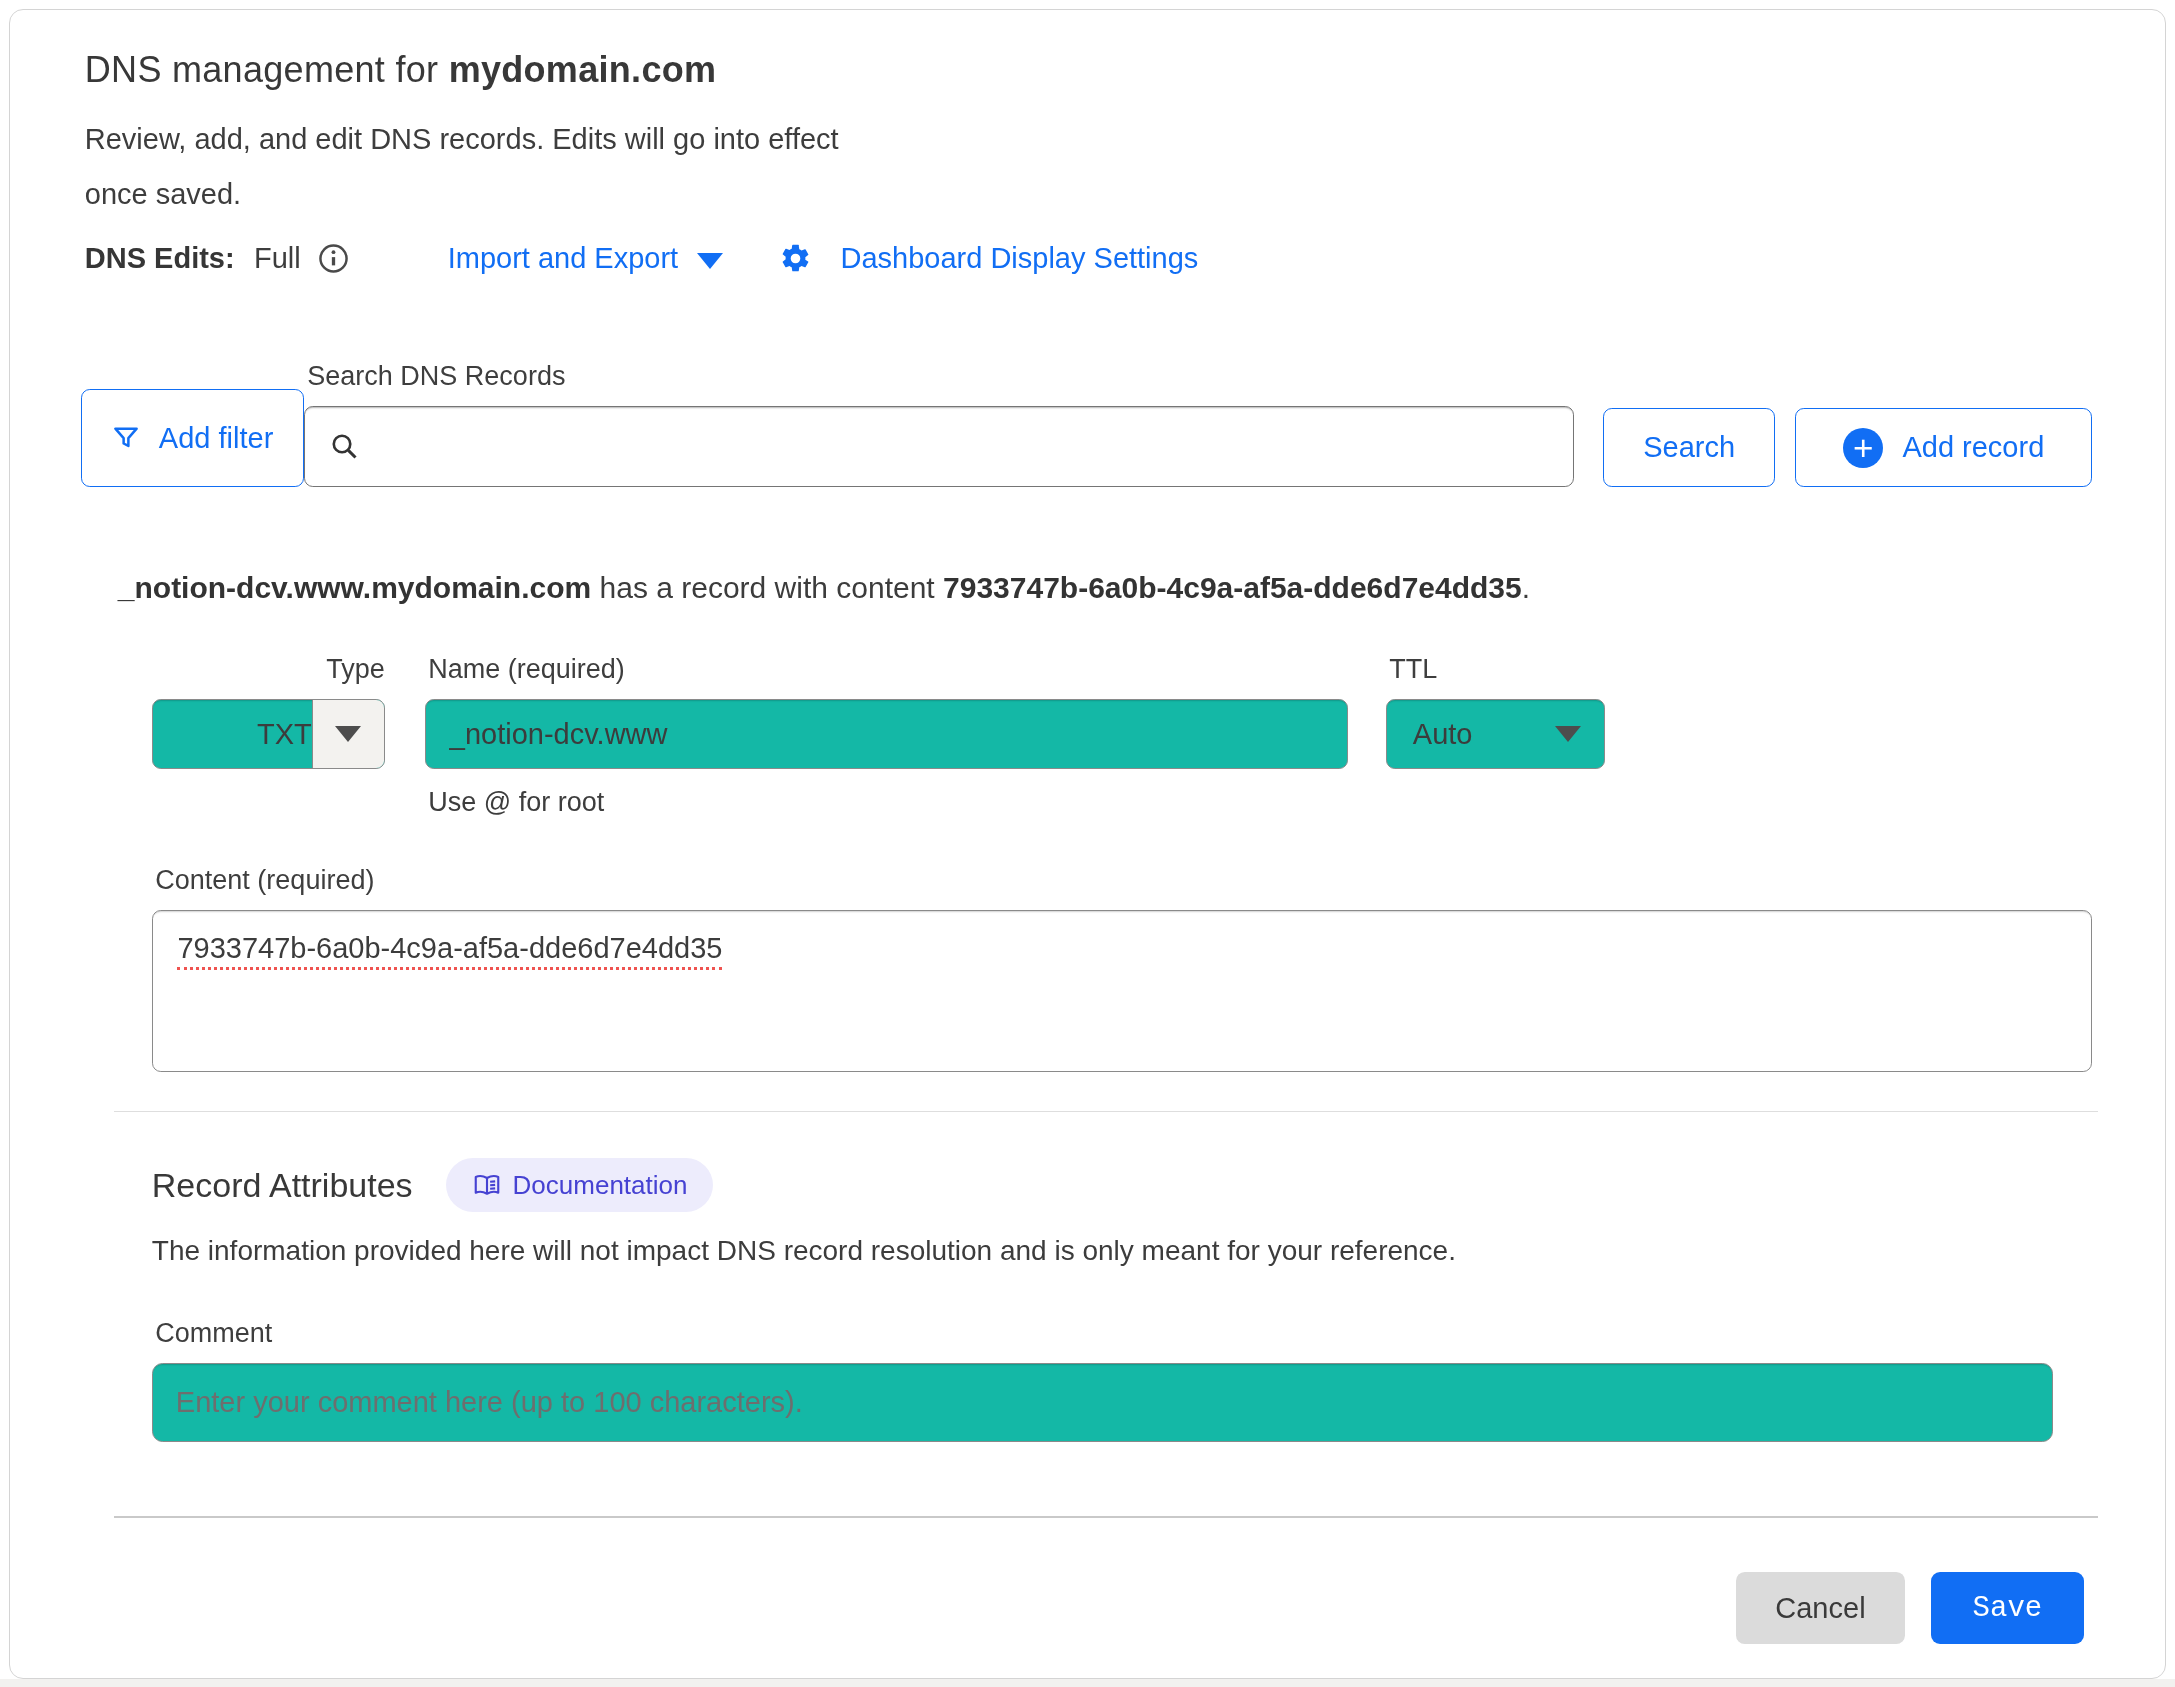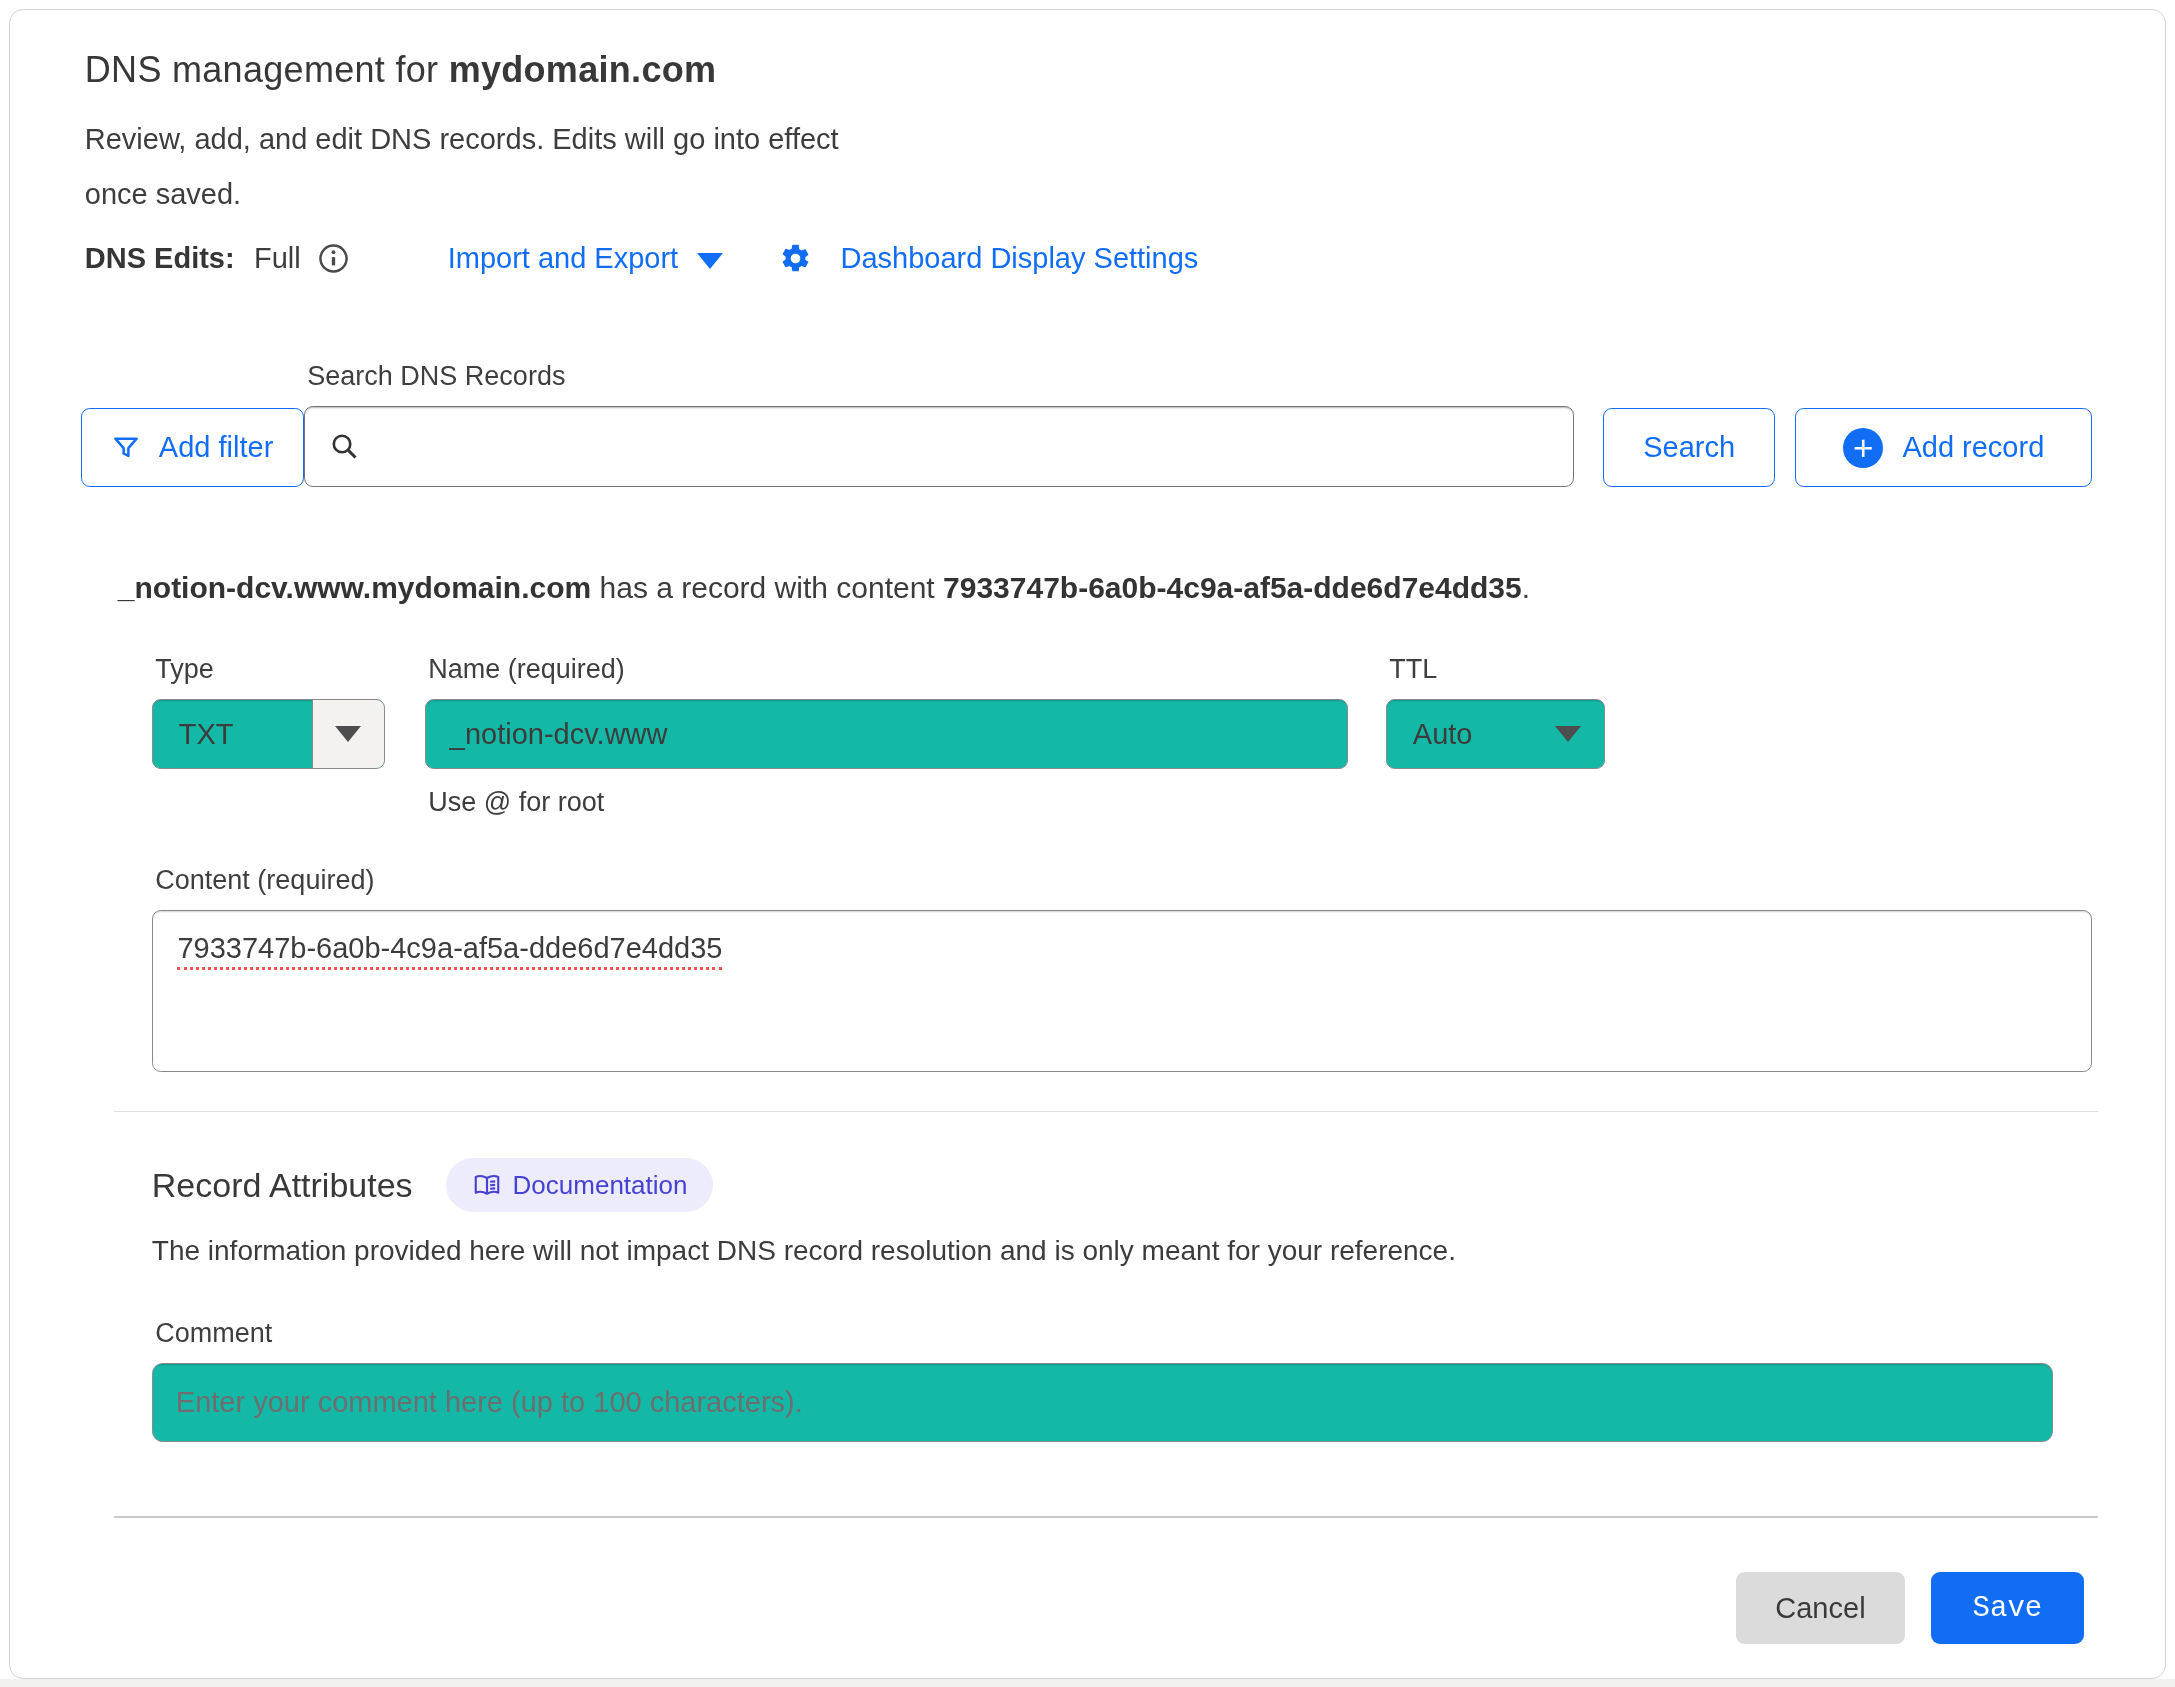--- a/index.html
+++ b/index.html
@@ -44,21 +44,21 @@
   }
   .dash-link { margin-left: 56px; gap: 28px; }
 
   
   .toolbar { margin: 86px 73px 0 71px; display: flex; align-items: flex-end; }
   .btn {
     display: inline-flex; align-items: center; justify-content: center;
     border-radius: 8.8px; font-size: 29px; cursor: pointer;
     font-family: inherit; background: #fff; border: 1.8px solid var(--accent); color: var(--accent);
   }
-  .add-filter-btn { width: 223px; height: 79px; gap: 17.6px; }
+  .add-filter-btn { width: 223px; height: 98px; gap: 17.6px; }
   .search-col { flex: 1; }
   .search-label { font-size: 27px; color: #3e3e3e; margin: 0 0 14px 3.5px; }
   .search-box {
     height: 81px; border: 1.8px solid #757575; border-radius: 8.8px;
     display: flex; align-items: center; padding-left: 23px; gap: 16px; background: #fff;
     box-shadow: inset 0 2.6px 1.8px -1.8px rgba(0,0,0,.35);
   }
   .search-box input {
     flex: 1; border: none; outline: none; font-size: 29px; height: 70px;
     font-family: inherit; color: #3c3c3c; background: transparent; padding-right: 17.6px;
@@ -88,21 +88,21 @@
   .sel .sel-value { flex: 1; padding-left: 26px; }
   .sel-arrow-seg {
     width: 72px; align-self: stretch; background: #f3f2ef; border-left: 1.8px solid #8a8a8a;
     display: flex; align-items: center; justify-content: center;
   }
   .sel-tri {
     width: 0; height: 0;
     border-left: 13px solid transparent; border-right: 13px solid transparent;
     border-top: 16px solid #4d4d4d;
   }
-  .field-type { width: 233px; }
+  .field-type { width: 233px; text-align: right; }
   .field-name { width: 923px; margin-left: 40px; }
   .field-ttl { width: 219px; margin-left: 38px; }
   .ttl-pad { padding-right: 23px; }
   .text-input { width: 100%; padding: 0 23px; font-family: inherit; outline: none; }
   .helper-text { margin: 17.6px 0 0 3.5px; font-size: 27px; color: #3d3d3d; }
 
   .content-field { margin-top: 47px; width: 1943px; max-width: 100%; }
   .textarea {
     width: 100%; height: 162px; border: 1.8px solid #8a8a8a; border-radius: 8.8px;
     padding: 21px 24.6px; font-size: 29px; color: #3c3c3c; background: #fff;

